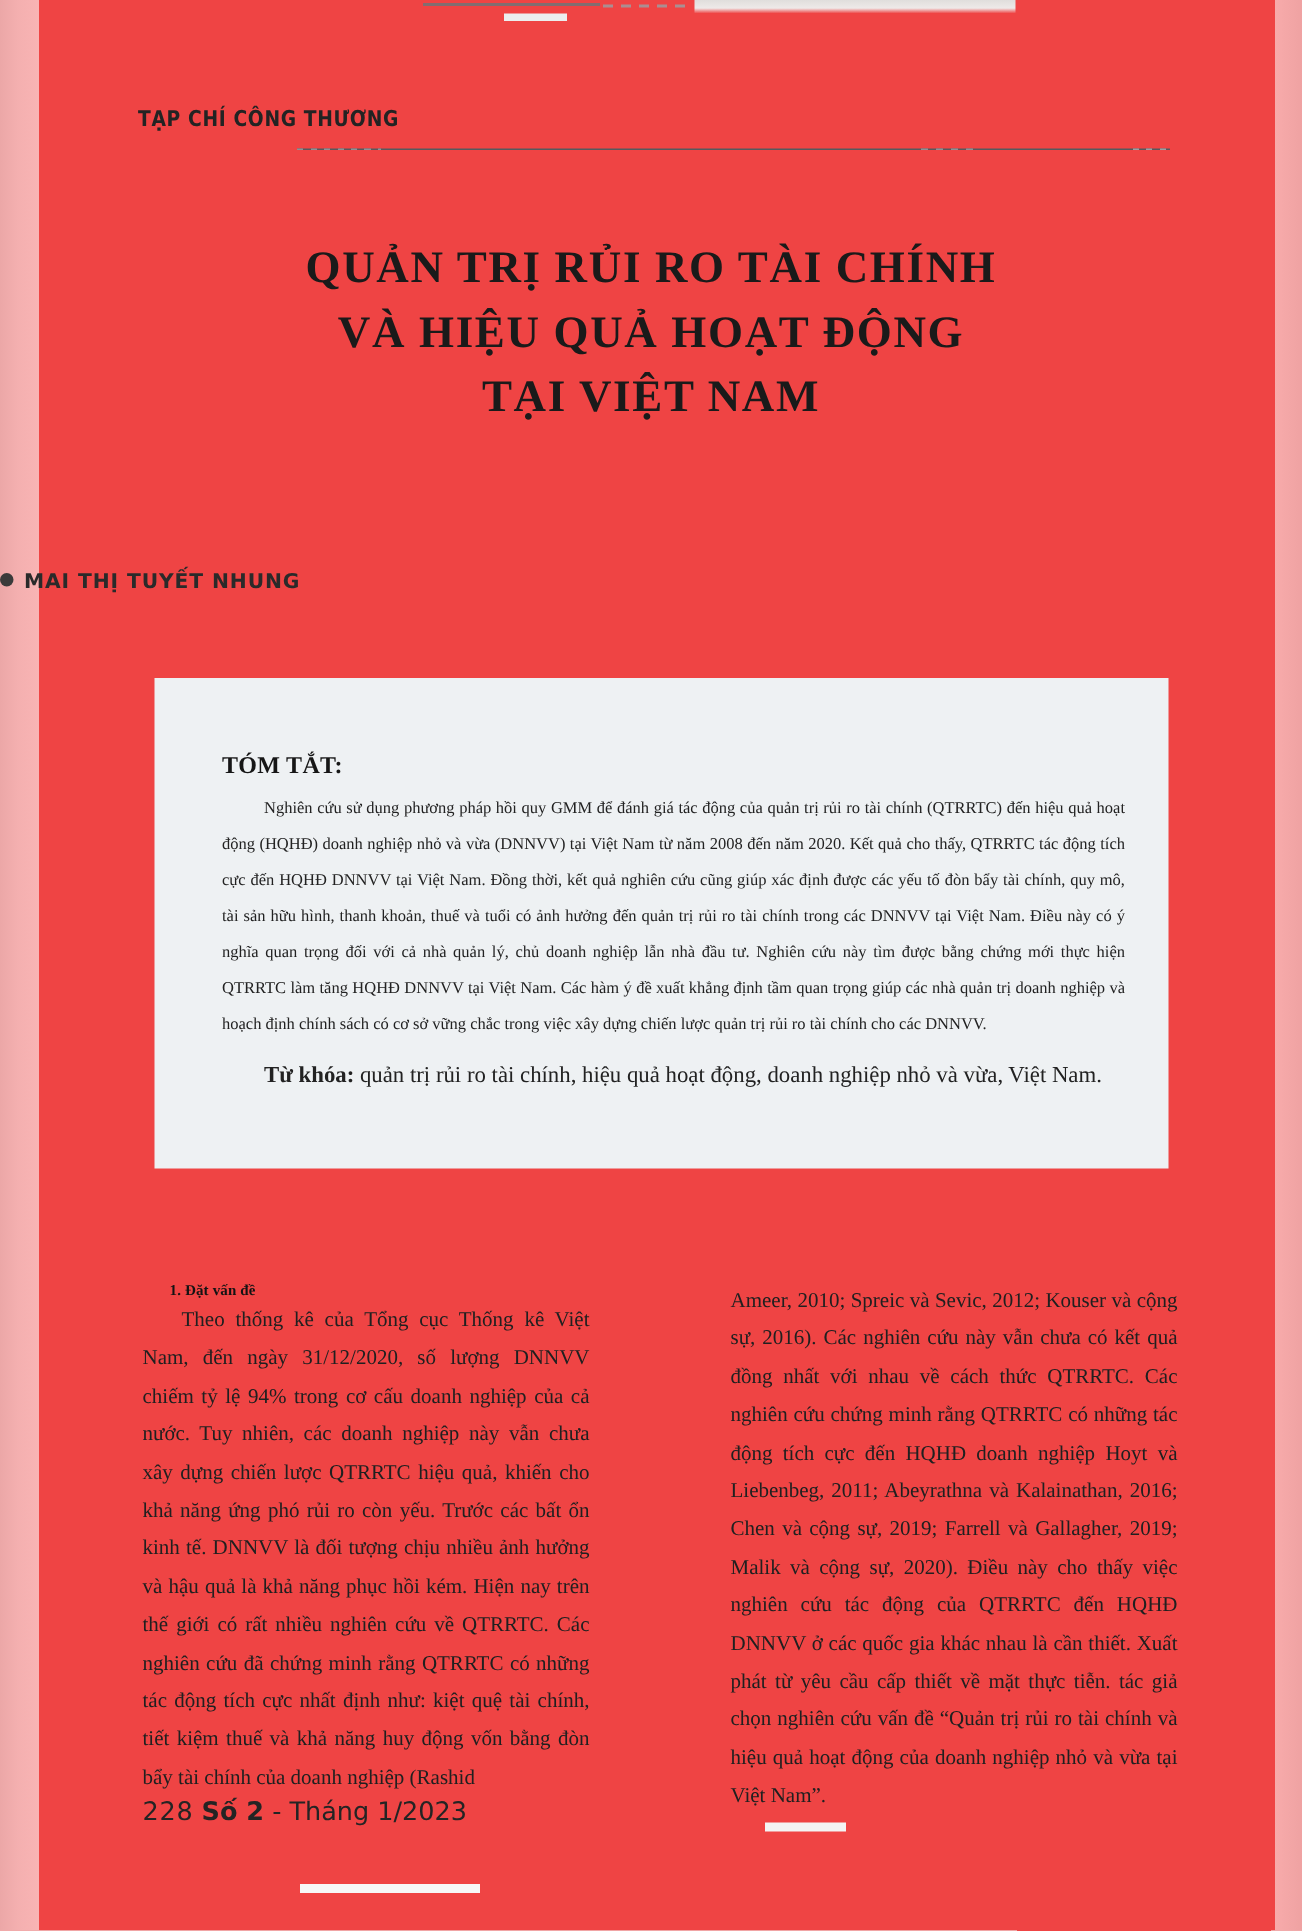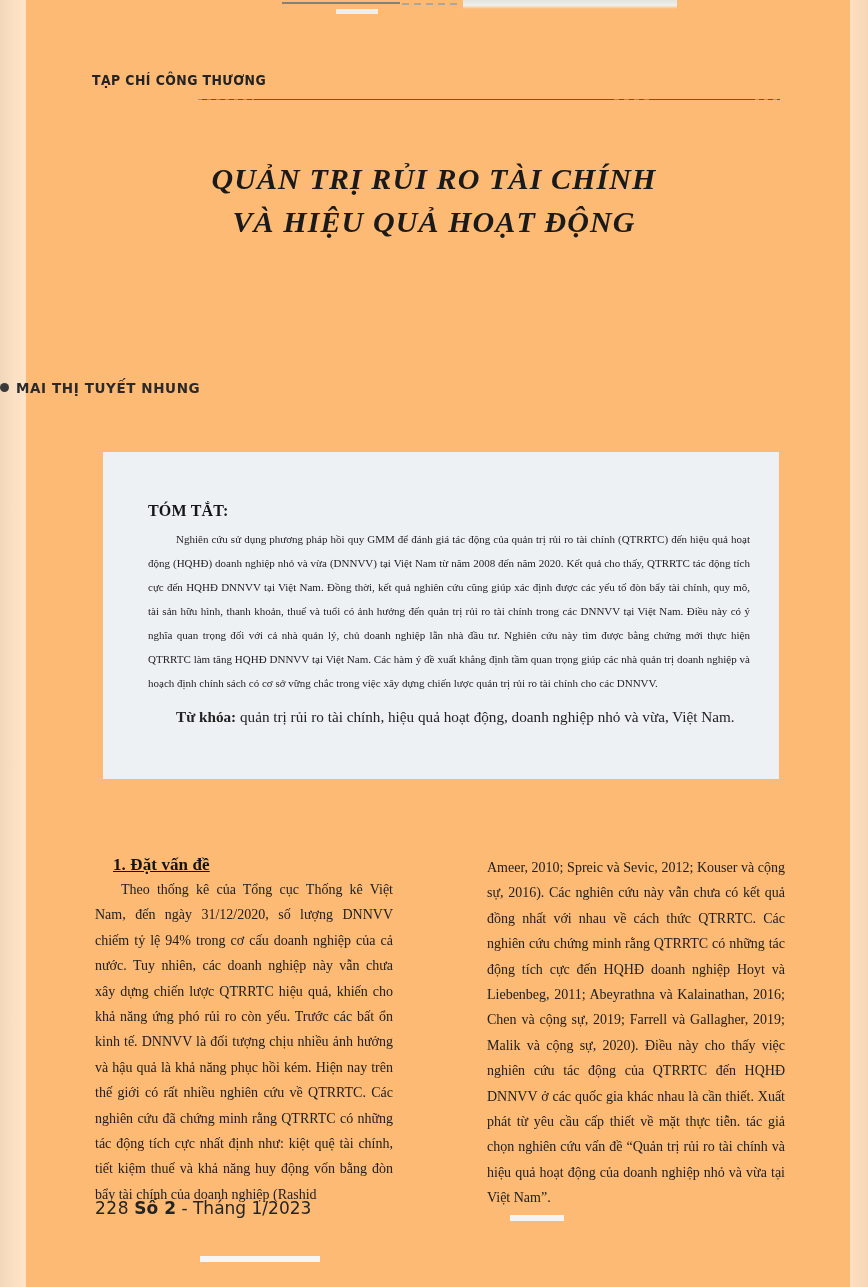--- a/index.html
+++ b/index.html
@@ -6,21 +6,21 @@
   html, body {
     margin: 0;
     padding: 0;
     background: #f2f2f2;
   }
   .page {
     position: relative;
     width: 868px;
     height: 1287px;
     margin: 0 auto;
-    background: #fdba74;
+    background: #ef4444;
     overflow: hidden;
     font-family: "Liberation Serif", "DejaVu Serif", serif;
     color: #1d1d1d;
   }
 
   
   .scan-artifact {
     position: absolute;
     pointer-events: none;
   }
@@ -114,21 +114,20 @@
     text-align: center;
   }
   .title-line {
     font-family: "Liberation Serif", "DejaVu Serif", serif;
     font-weight: bold;
     font-size: 30px;
     line-height: 43px;
     letter-spacing: 1.1px;
     color: #1a1a1a;
     white-space: nowrap;
-    font-style: italic;
   }
 
   
   .author-row {
     position: absolute;
     left: 0;
     top: 380px;
     width: 868px;
     text-align: left;
     font-family: "DejaVu Sans", "Liberation Sans", sans-serif;
@@ -194,26 +193,25 @@
     position: absolute;
     top: 855px;
     width: 298px;
   }
   .col-left { left: 95px; }
   .col-right { left: 487px; }
 
   .section-heading {
     font-family: "Liberation Serif", "DejaVu Serif", serif;
     font-weight: bold;
-    font-size: 17px;
+    font-size: 10px;
     color: #131313;
     text-indent: 18px;
     margin: 0 0 2px 0;
     letter-spacing: .1px;
-    text-decoration: underline;
   }
   .body-par {
     font-size: 14px;
     line-height: 25.4px;
     text-align: justify;
     text-indent: 26px;
     margin: 0;
     color: #202020;
     hyphens: none;
   }
@@ -250,20 +248,21 @@
 
   <div class="running-head">TẠP CHÍ CÔNG THƯƠNG</div>
   <div class="head-rule"></div>
   <div class="head-rule-fade-a"></div>
   <div class="head-rule-fade-b"></div>
   <div class="head-rule-fade-c"></div>
 
   <div class="title-block">
     <div class="title-line">QUẢN TRỊ RỦI RO TÀI CHÍNH</div>
     <div class="title-line">VÀ HIỆU QUẢ HOẠT ĐỘNG</div>
+    <div class="title-line">TẠI VIỆT NAM</div>
   </div>
 
   <div class="author-row">
     <span class="author-bullet"></span><span>MAI THỊ TUYẾT NHUNG</span>
   </div>
 
   <div class="abstract-panel"></div>
   <div class="abstract-inner">
     <div class="abstract-heading">TÓM TẮT:</div>
     <p class="abstract-body">Nghiên cứu sử dụng phương pháp hồi quy GMM để đánh giá tác động của quản trị rủi ro tài chính (QTRRTC) đến hiệu quả hoạt động (HQHĐ) doanh nghiệp nhỏ và vừa (DNNVV) tại Việt Nam từ năm 2008 đến năm 2020. Kết quả cho thấy, QTRRTC tác động tích cực đến HQHĐ DNNVV tại Việt Nam. Đồng thời, kết quả nghiên cứu cũng giúp xác định được các yếu tố đòn bẩy tài chính, quy mô, tài sản hữu hình, thanh khoản, thuế và tuổi có ảnh hưởng đến quản trị rủi ro tài chính trong các DNNVV tại Việt Nam. Điều này có ý nghĩa quan trọng đối với cả nhà quản lý, chủ doanh nghiệp lẫn nhà đầu tư. Nghiên cứu này tìm được bằng chứng mới thực hiện QTRRTC làm tăng HQHĐ DNNVV tại Việt Nam. Các hàm ý đề xuất khẳng định tầm quan trọng giúp các nhà quản trị doanh nghiệp và hoạch định chính sách có cơ sở vững chắc trong việc xây dựng chiến lược quản trị rủi ro tài chính cho các DNNVV.</p>

